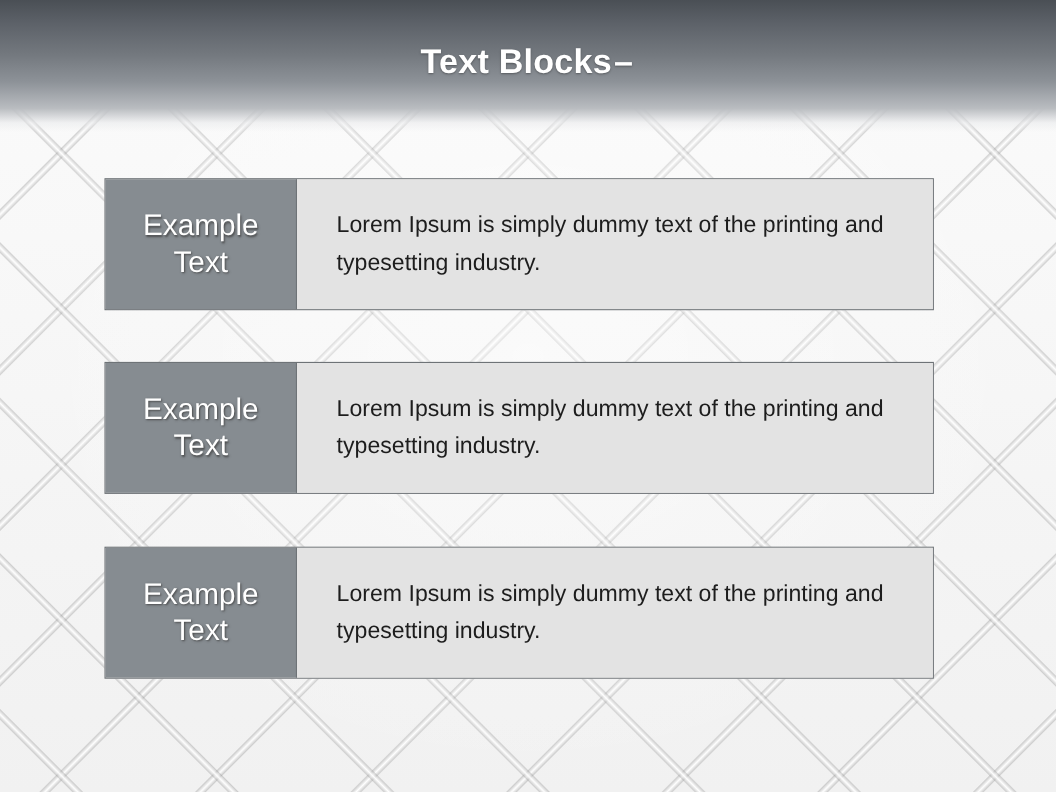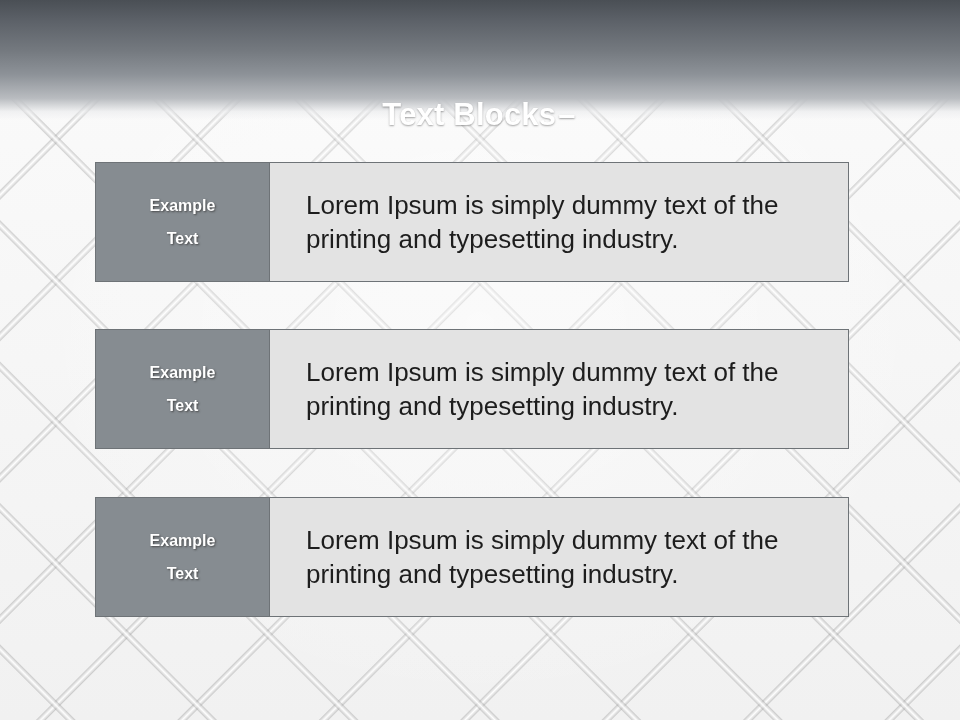--- a/index.html
+++ b/index.html
@@ -69,28 +69,27 @@
        rgba(232,233,235,0.55) 93%,
        rgba(255,255,255,0) 100%);
   }
   #header-title {
     position: absolute;
     left: 0;
     top: 0;
     width: 960px;
     height: 112px;
     display: flex;
-    align-items: flex-end;
+    align-items: center;
     justify-content: center;
     color: #ffffff;
     font-size: 31px;
     letter-spacing: 0.2px;
     text-shadow: 0 1px 2px rgba(0,0,0,0.35);
     white-space: nowrap;
-    margin-top: 21px;
   }
   #header-title .bold { font-weight: bold; }
   #header-title .dash { font-weight: bold; padding: 0 2px; }
   #header-title .light { font-weight: normal; }
 
   
   .row {
     position: absolute;
     left: 95px;
     width: 754px;
@@ -108,38 +107,38 @@
     width: 174px;
     flex: 0 0 174px;
     background: #868c91;
     border-right: 1px solid #6e7377;
     box-sizing: border-box;
     display: flex;
     flex-direction: column;
     align-items: center;
     justify-content: center;
     color: #ffffff;
-    font-weight: bold;
-    font-size: 16px;
+    font-weight: normal;
+    font-size: 27px;
     line-height: 33px;
     text-align: center;
     text-shadow: 1px 1px 2px rgba(60,60,60,0.85);
   }
 
   .row-body {
     flex: 1 1 auto;
     background: #e3e3e3;
     display: flex;
     align-items: center;
     padding: 0 26px 0 36px;
     box-sizing: border-box;
   }
   .row-body-text {
     color: #1d1d1d;
-    font-size: 26px;
+    font-size: 21px;
     line-height: 34px;
     max-width: 500px;
   }
 </style>
 </head>
 <body>
 
 <div id="slide">
 
   <div id="bg"></div>

